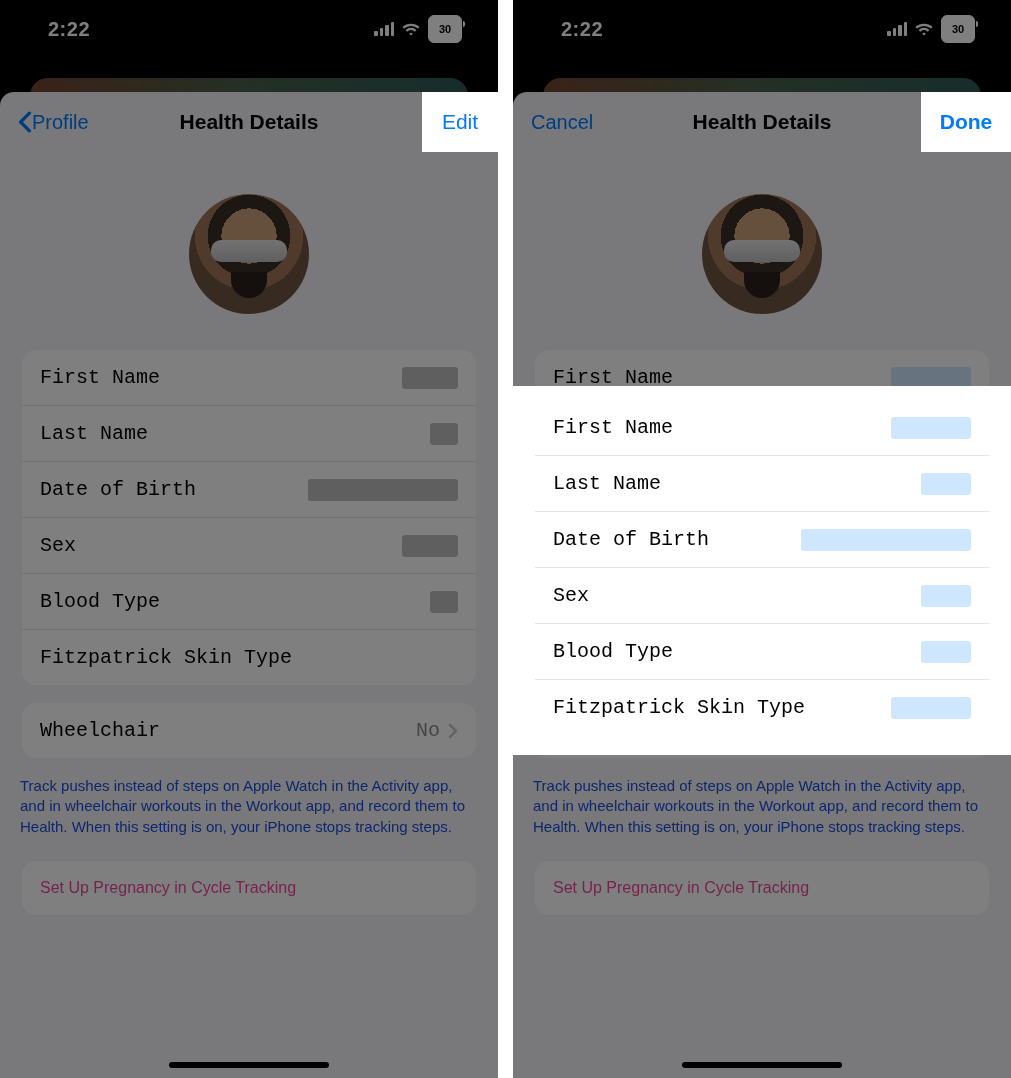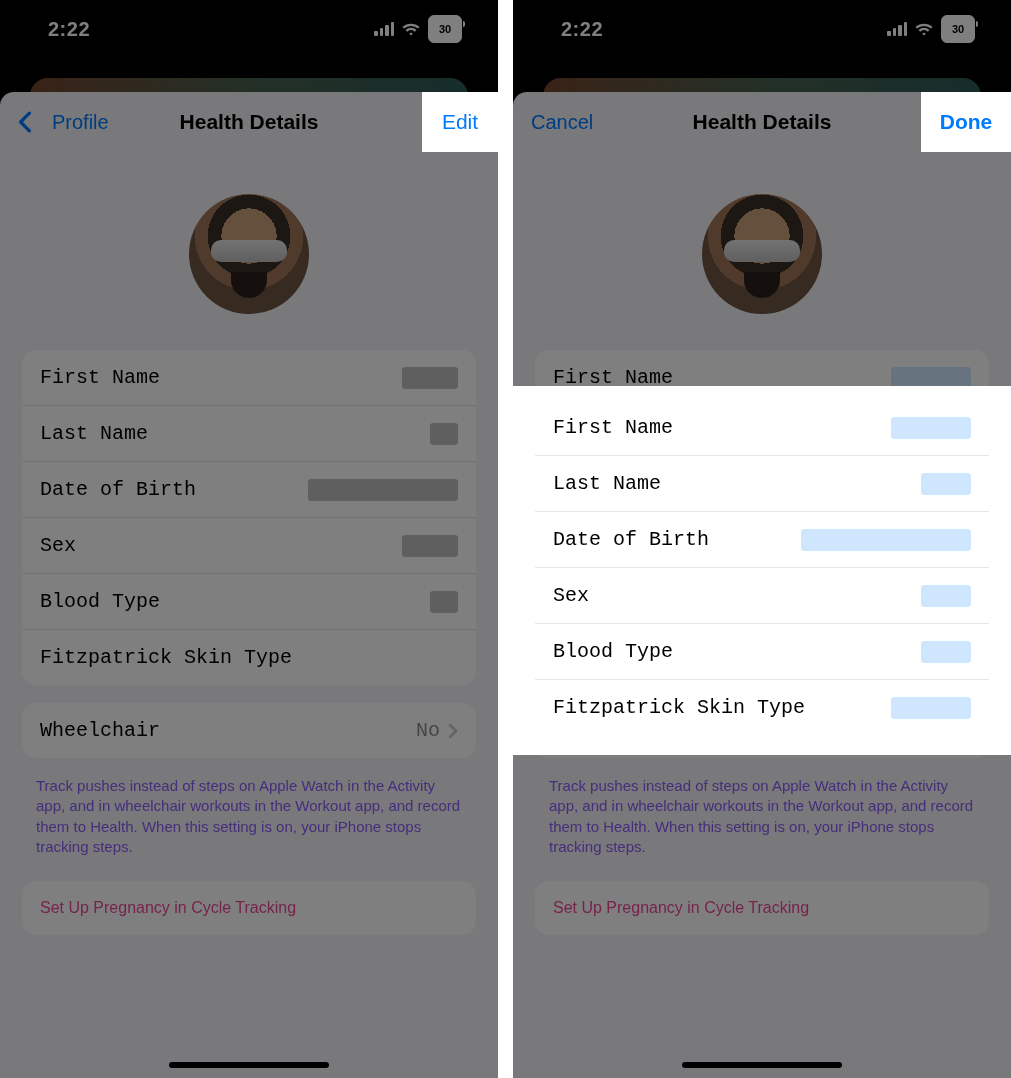--- a/index.html
+++ b/index.html
@@ -70,21 +70,21 @@
     align-items: center;
     justify-content: space-between;
     padding: 0 18px;
     position: relative;
   }
   .nav-title {
     position: absolute; left:0; right:0; text-align:center;
     font-size: 21px; font-weight: 600; color:#000;
     pointer-events:none;
   }
-  .nav-left, .nav-right { display:flex; align-items:center; gap:20px; color:#007aff; font-size:20px; }
+  .nav-left, .nav-right { display:flex; align-items:center; gap:0; color:#007aff; font-size:20px; }
   .nav-right { font-weight:400; }
   .chevron-left svg{ display:block; }
 
   .avatar-wrap { display:flex; justify-content:center; padding: 42px 0 18px 0; }
   .avatar {
     width: 120px; height:120px; border-radius:60px; overflow:hidden;
     background: radial-gradient(circle at 50% 35%, #c9a07a 0 28%, #3b2f28 28% 42%, #a07456 42% 55%, #6d5443 55% 100%);
     position:relative;
   }
   .avatar::before{
@@ -123,22 +123,22 @@
   .value-blue.xs{ width:50px; height:22px; }
   .value-blue.lg{ width:170px; height:22px; }
 
   .value-text { color:#8a8a8e; font-size:20px; }
   .value-link { color:#007aff; font-size:20px; }
 
   .chevron-right { color:#c7c7cc; }
   .chevron-right svg{ display:block; }
 
   .footer-note{
-    margin: 8px 30px 0 36px;
-    font-size:15px; line-height:1.35; color:#8b5cf6;
+    margin: 8px 30px 0 20px;
+    font-size:15px; line-height:1.35; color:#1d4ed8;
   }
 
   .link-card{
     margin: 24px 22px 0 22px;
     background:#ffffff; border-radius:14px;
     padding:18px; color:#ec4899; font-size:16px;
   }
 
   .home-indicator{
     position:absolute; bottom:10px; left:50%; transform:translateX(-50%);

